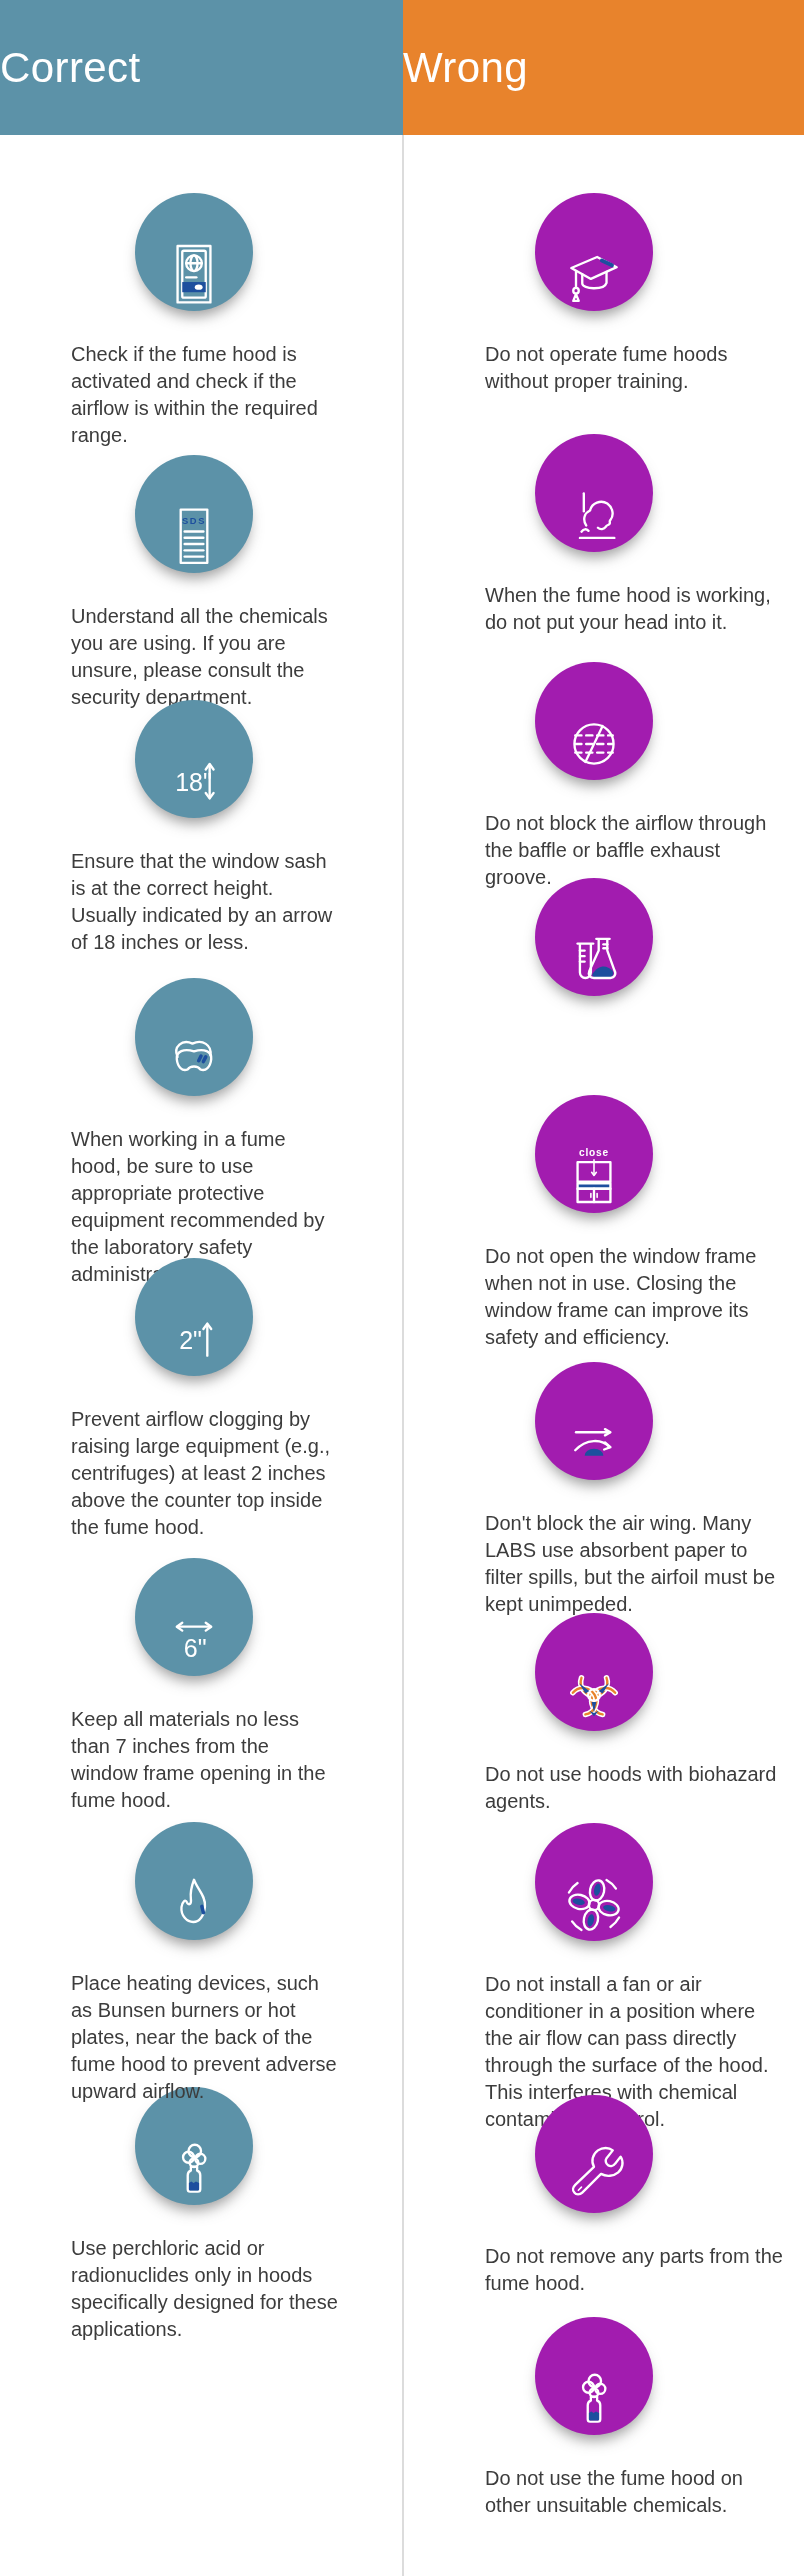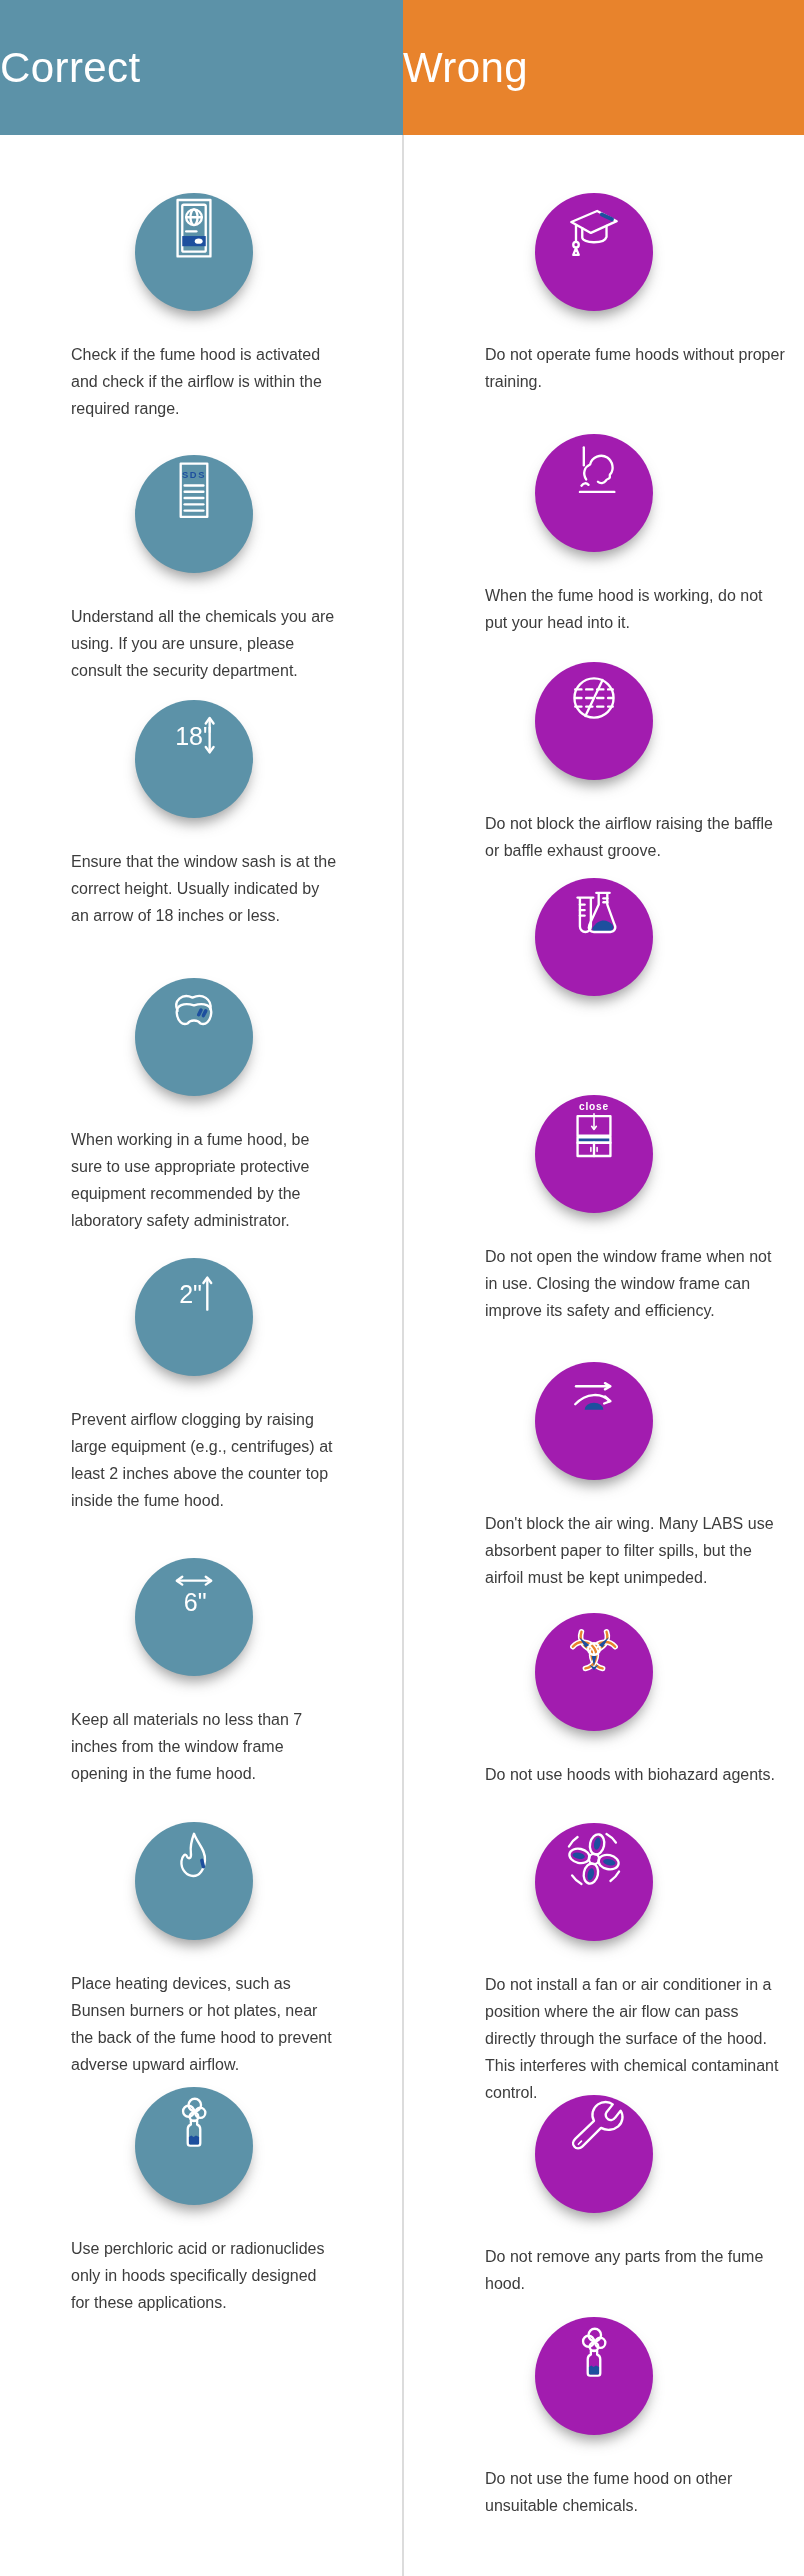--- a/index.html
+++ b/index.html
@@ -7,25 +7,25 @@
         font-family:"Liberation Sans",sans-serif;}
   .corner{position:absolute;left:0;top:0;width:10.6px;height:7.6px;background:#0d0d0d;}
   .hdr{position:absolute;top:0;height:135px;display:flex;align-items:center;justify-content:flex-start;
        color:#ffffff;font-size:42px;font-weight:400;letter-spacing:0.4px;}
   .hdr-correct{left:0;width:403px;background:#5c92a8;}
   .hdr-wrong{left:403px;width:402px;background:#e8832c;}
   .divider{position:absolute;left:402px;top:135px;width:1.5px;height:2441px;background:#dcdcdc;}
   .col{position:absolute;top:0;width:403px;height:2576px;}
   #col-l{left:0;} #col-r{left:403px;}
   .item{position:absolute;left:0;width:100%;}
-  .circle{width:118px;height:118px;border-radius:50%;display:flex;align-items:flex-start;justify-content:center;
+  .circle{width:118px;height:118px;border-radius:50%;display:flex;align-items:flex-end;justify-content:center;
           box-shadow:0 9px 13.6px -3.8px rgba(75,75,75,0.55);}
   .c-b{background:#5c92a8;margin-left:135px;}
   .c-o{background:#a21caf;margin-left:132px;}
-  .cap{margin-top:30px;font-size:16px;line-height:27px;color:#3c3c3c;}
+  .cap{margin-top:30px;font-size:20px;line-height:27px;color:#3c3c3c;}
   .cap-l{margin-left:71px;width:267px;}
   .cap-r{margin-left:82px;width:303px;}
   svg text{font-family:"Liberation Sans",sans-serif;}
 </style>
 </head>
 <body>
 
 <div class="page">
 
   <div class="corner"></div>
@@ -176,21 +176,21 @@
     <div class="item" style="top:662px">
       <div class="circle c-o">
         <svg width="72" height="72" viewBox="0 0 92 92" fill="none" stroke="#ffffff" stroke-width="3" stroke-linecap="round" stroke-linejoin="round">
           <circle cx="46" cy="46" r="25"></circle>
           <line x1="57" y1="23" x2="35" y2="69"></line>
           <line x1="22" y1="35" x2="70" y2="35" stroke-dasharray="8 6"></line>
           <line x1="22" y1="46" x2="70" y2="46" stroke-dasharray="8 6"></line>
           <line x1="22" y1="57" x2="70" y2="57" stroke-dasharray="8 6"></line>
         </svg>
       </div>
-      <div class="cap cap-r">Do not block the airflow raising the baffle or baffle exhaust groove.</div>
+      <div class="cap cap-r">Do not block the airflow through the baffle or baffle exhaust groove.</div>
     </div>
 
     <div class="item" style="top:878px">
       <div class="circle c-o">
         <svg width="72" height="72" viewBox="0 0 92 92" fill="none" stroke="#ffffff" stroke-width="3" stroke-linecap="round" stroke-linejoin="round">
           <path d="M28,26 L28,62 A7,7 0 0 0 42,62 L42,26"></path>
           <line x1="25" y1="25" x2="45" y2="25"></line>
           <line x1="28" y1="34" x2="34" y2="34"></line>
           <line x1="28" y1="41" x2="34" y2="41"></line>
           <line x1="28" y1="48" x2="34" y2="48"></line>

